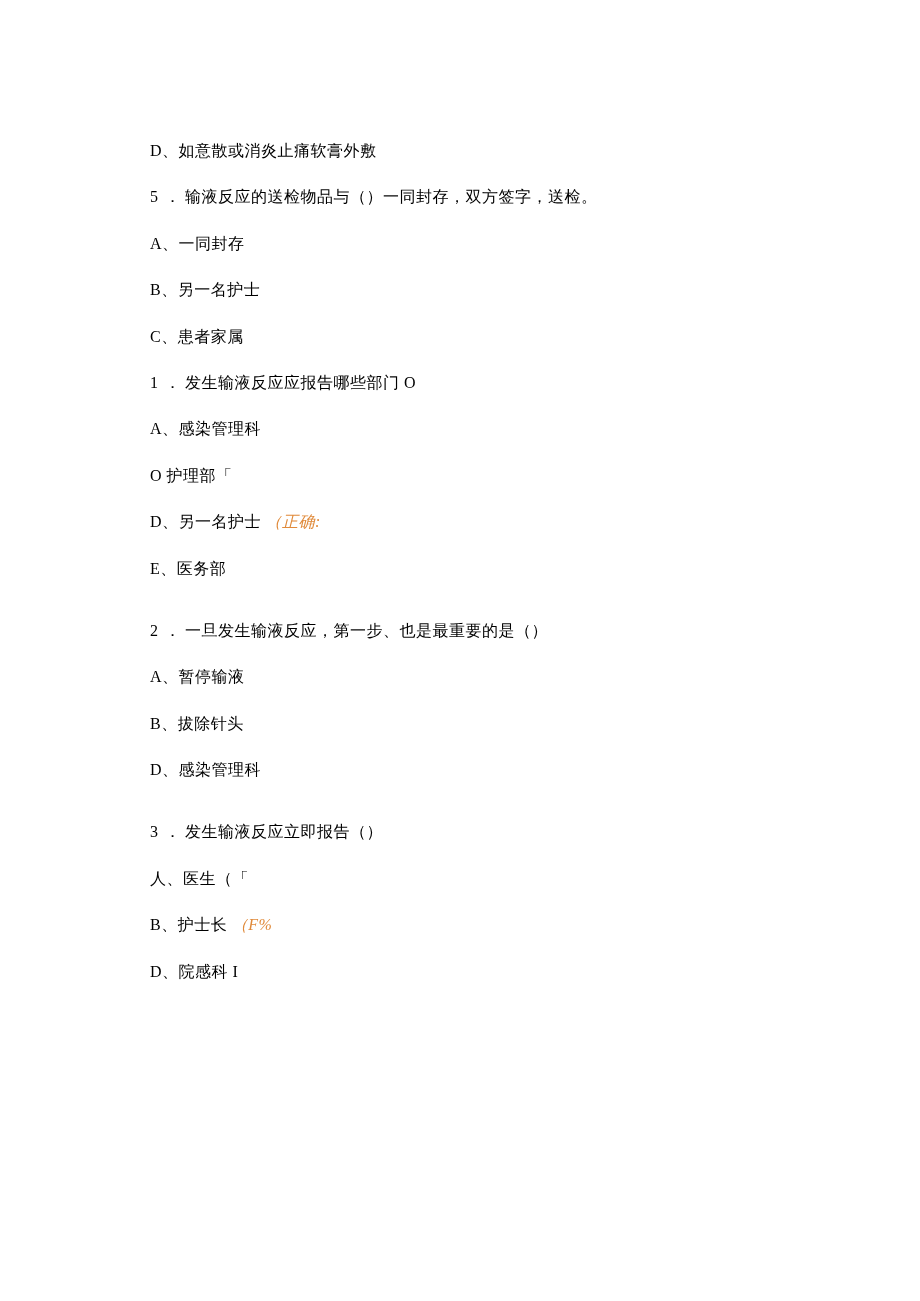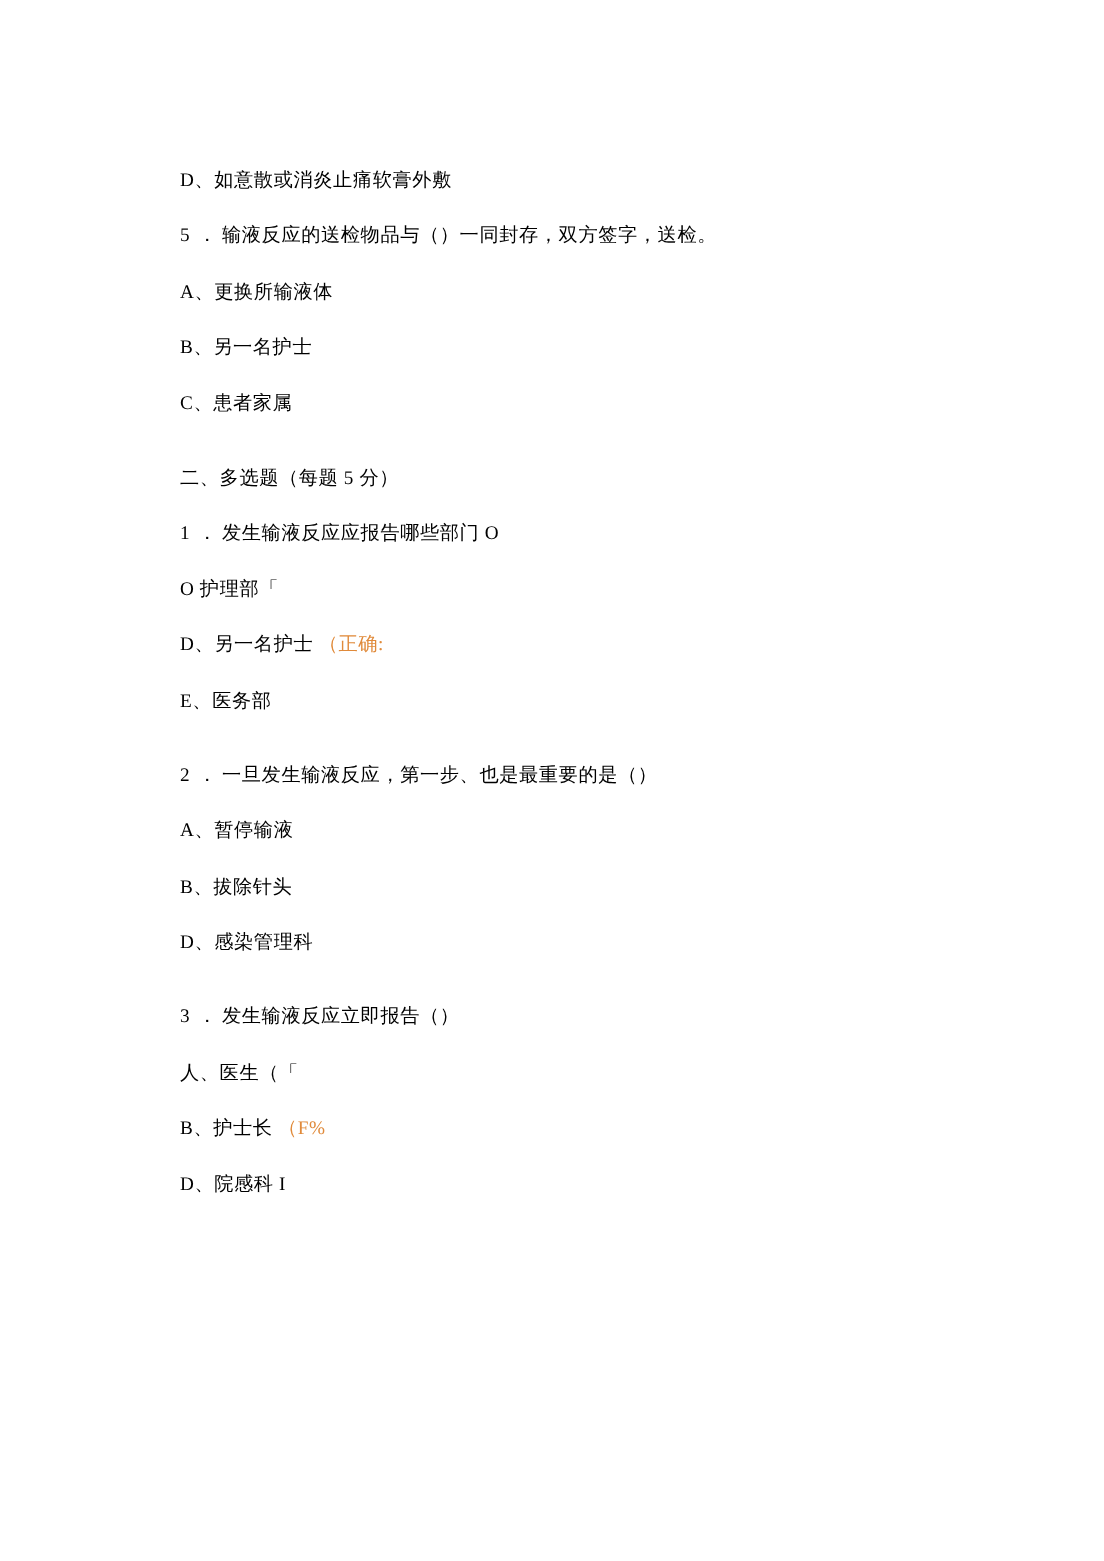--- a/index.html
+++ b/index.html
@@ -19,48 +19,49 @@
   }
   .line {
     margin-bottom: 24px;
     letter-spacing: 0.5px;
   }
   .line.section-gap {
     margin-top: 40px;
   }
   .inline-orange {
     color: #e08a3a;
+    font-style: italic;
   }
   .num-wide {
     display: inline-block;
   }
   .num-dot {
     display: inline-block;
     margin: 0 4px 0 6px;
   }
 </style>
 </head>
 <body>
 
 <div class="page">
 
   <div class="line">D、如意散或消炎止痛软膏外敷</div>
 
   <div class="line">
     <span class="num-wide">5</span><span class="num-dot">．</span><span>输液反应的送检物品与（）一同封存，双方签字，送检。</span>
   </div>
-  <div class="line">A、更换所输液体</div>
+  <div class="line">A、一同封存</div>
   <div class="line">B、另一名护士</div>
   <div class="line">C、患者家属</div>
 
-  <div class="line section-gap">二、多选题（每题 5 分）</div>
 
   <div class="line">
     <span class="num-wide">1</span><span class="num-dot">．</span><span>发生输液反应应报告哪些部门 O</span>
   </div>
+  <div class="line">A、感染管理科</div>
   <div class="line">O 护理部「</div>
   <div class="line">
     <span>D、另一名护士</span>
     <span class="inline-orange">（正确:</span>
   </div>
   <div class="line">E、医务部</div>
 
   <div class="line section-gap">
     <span class="num-wide">2</span><span class="num-dot">．</span><span>一旦发生输液反应，第一步、也是最重要的是（）</span>
   </div>

